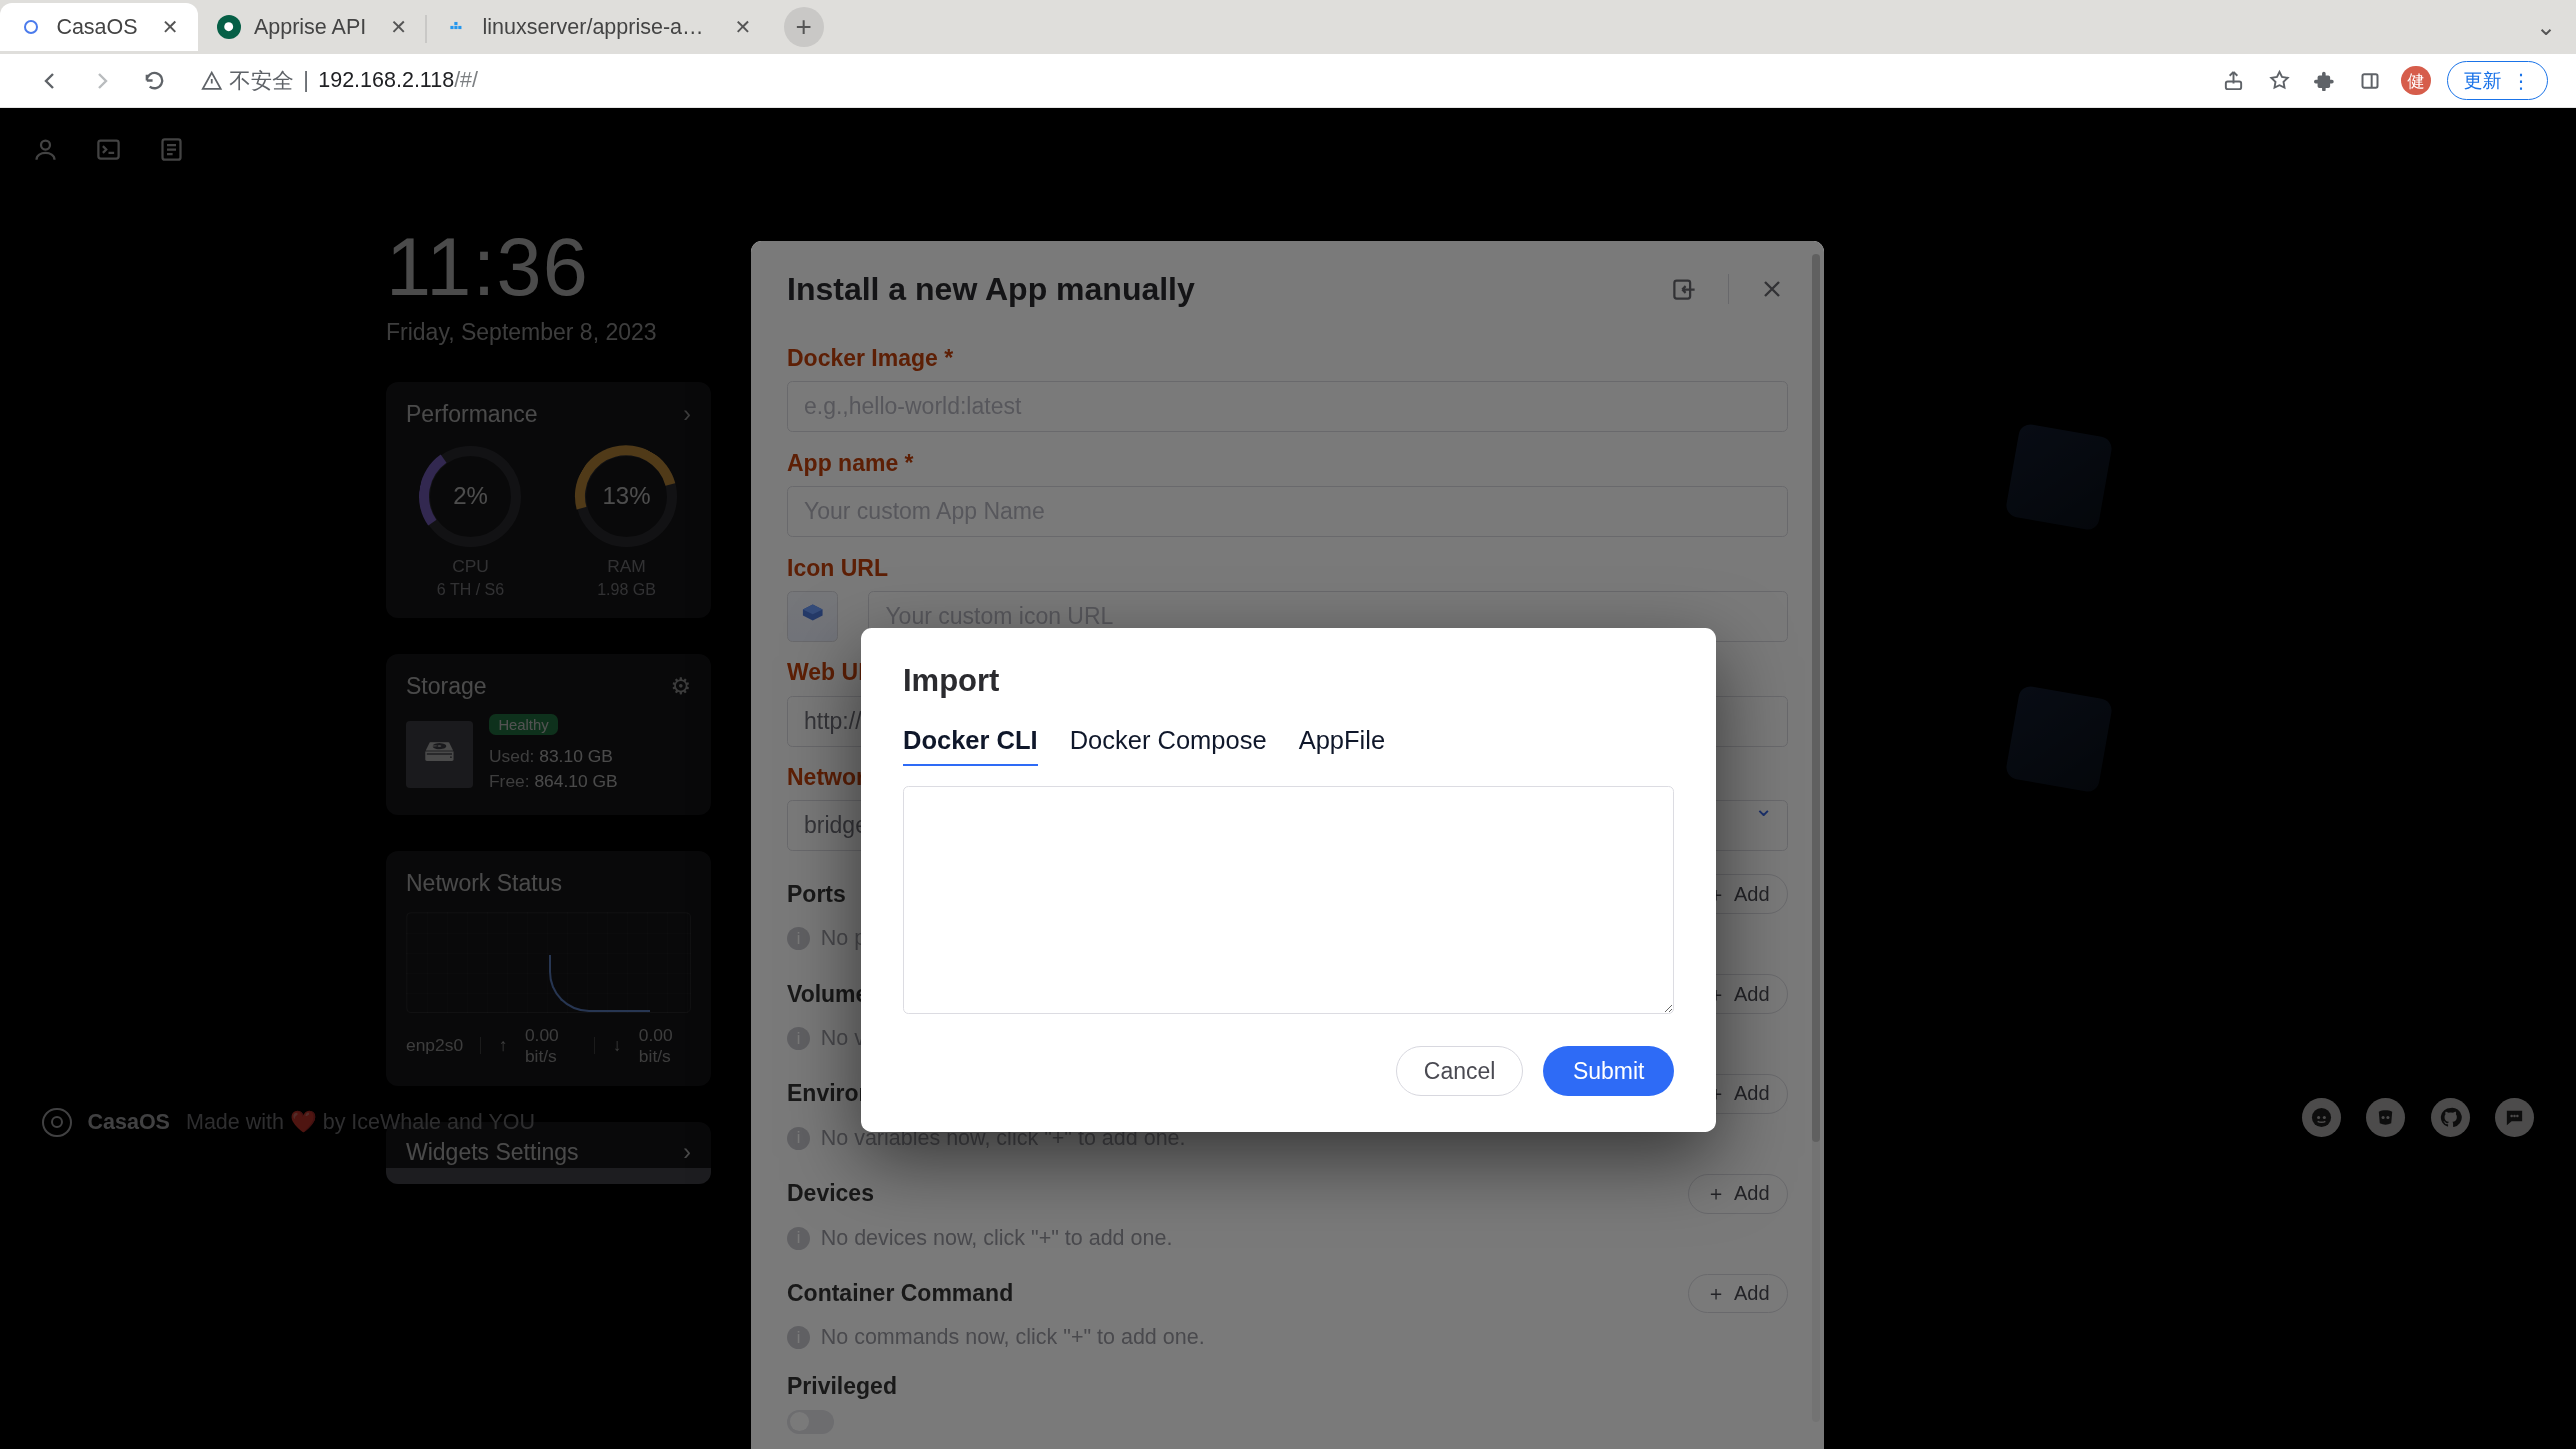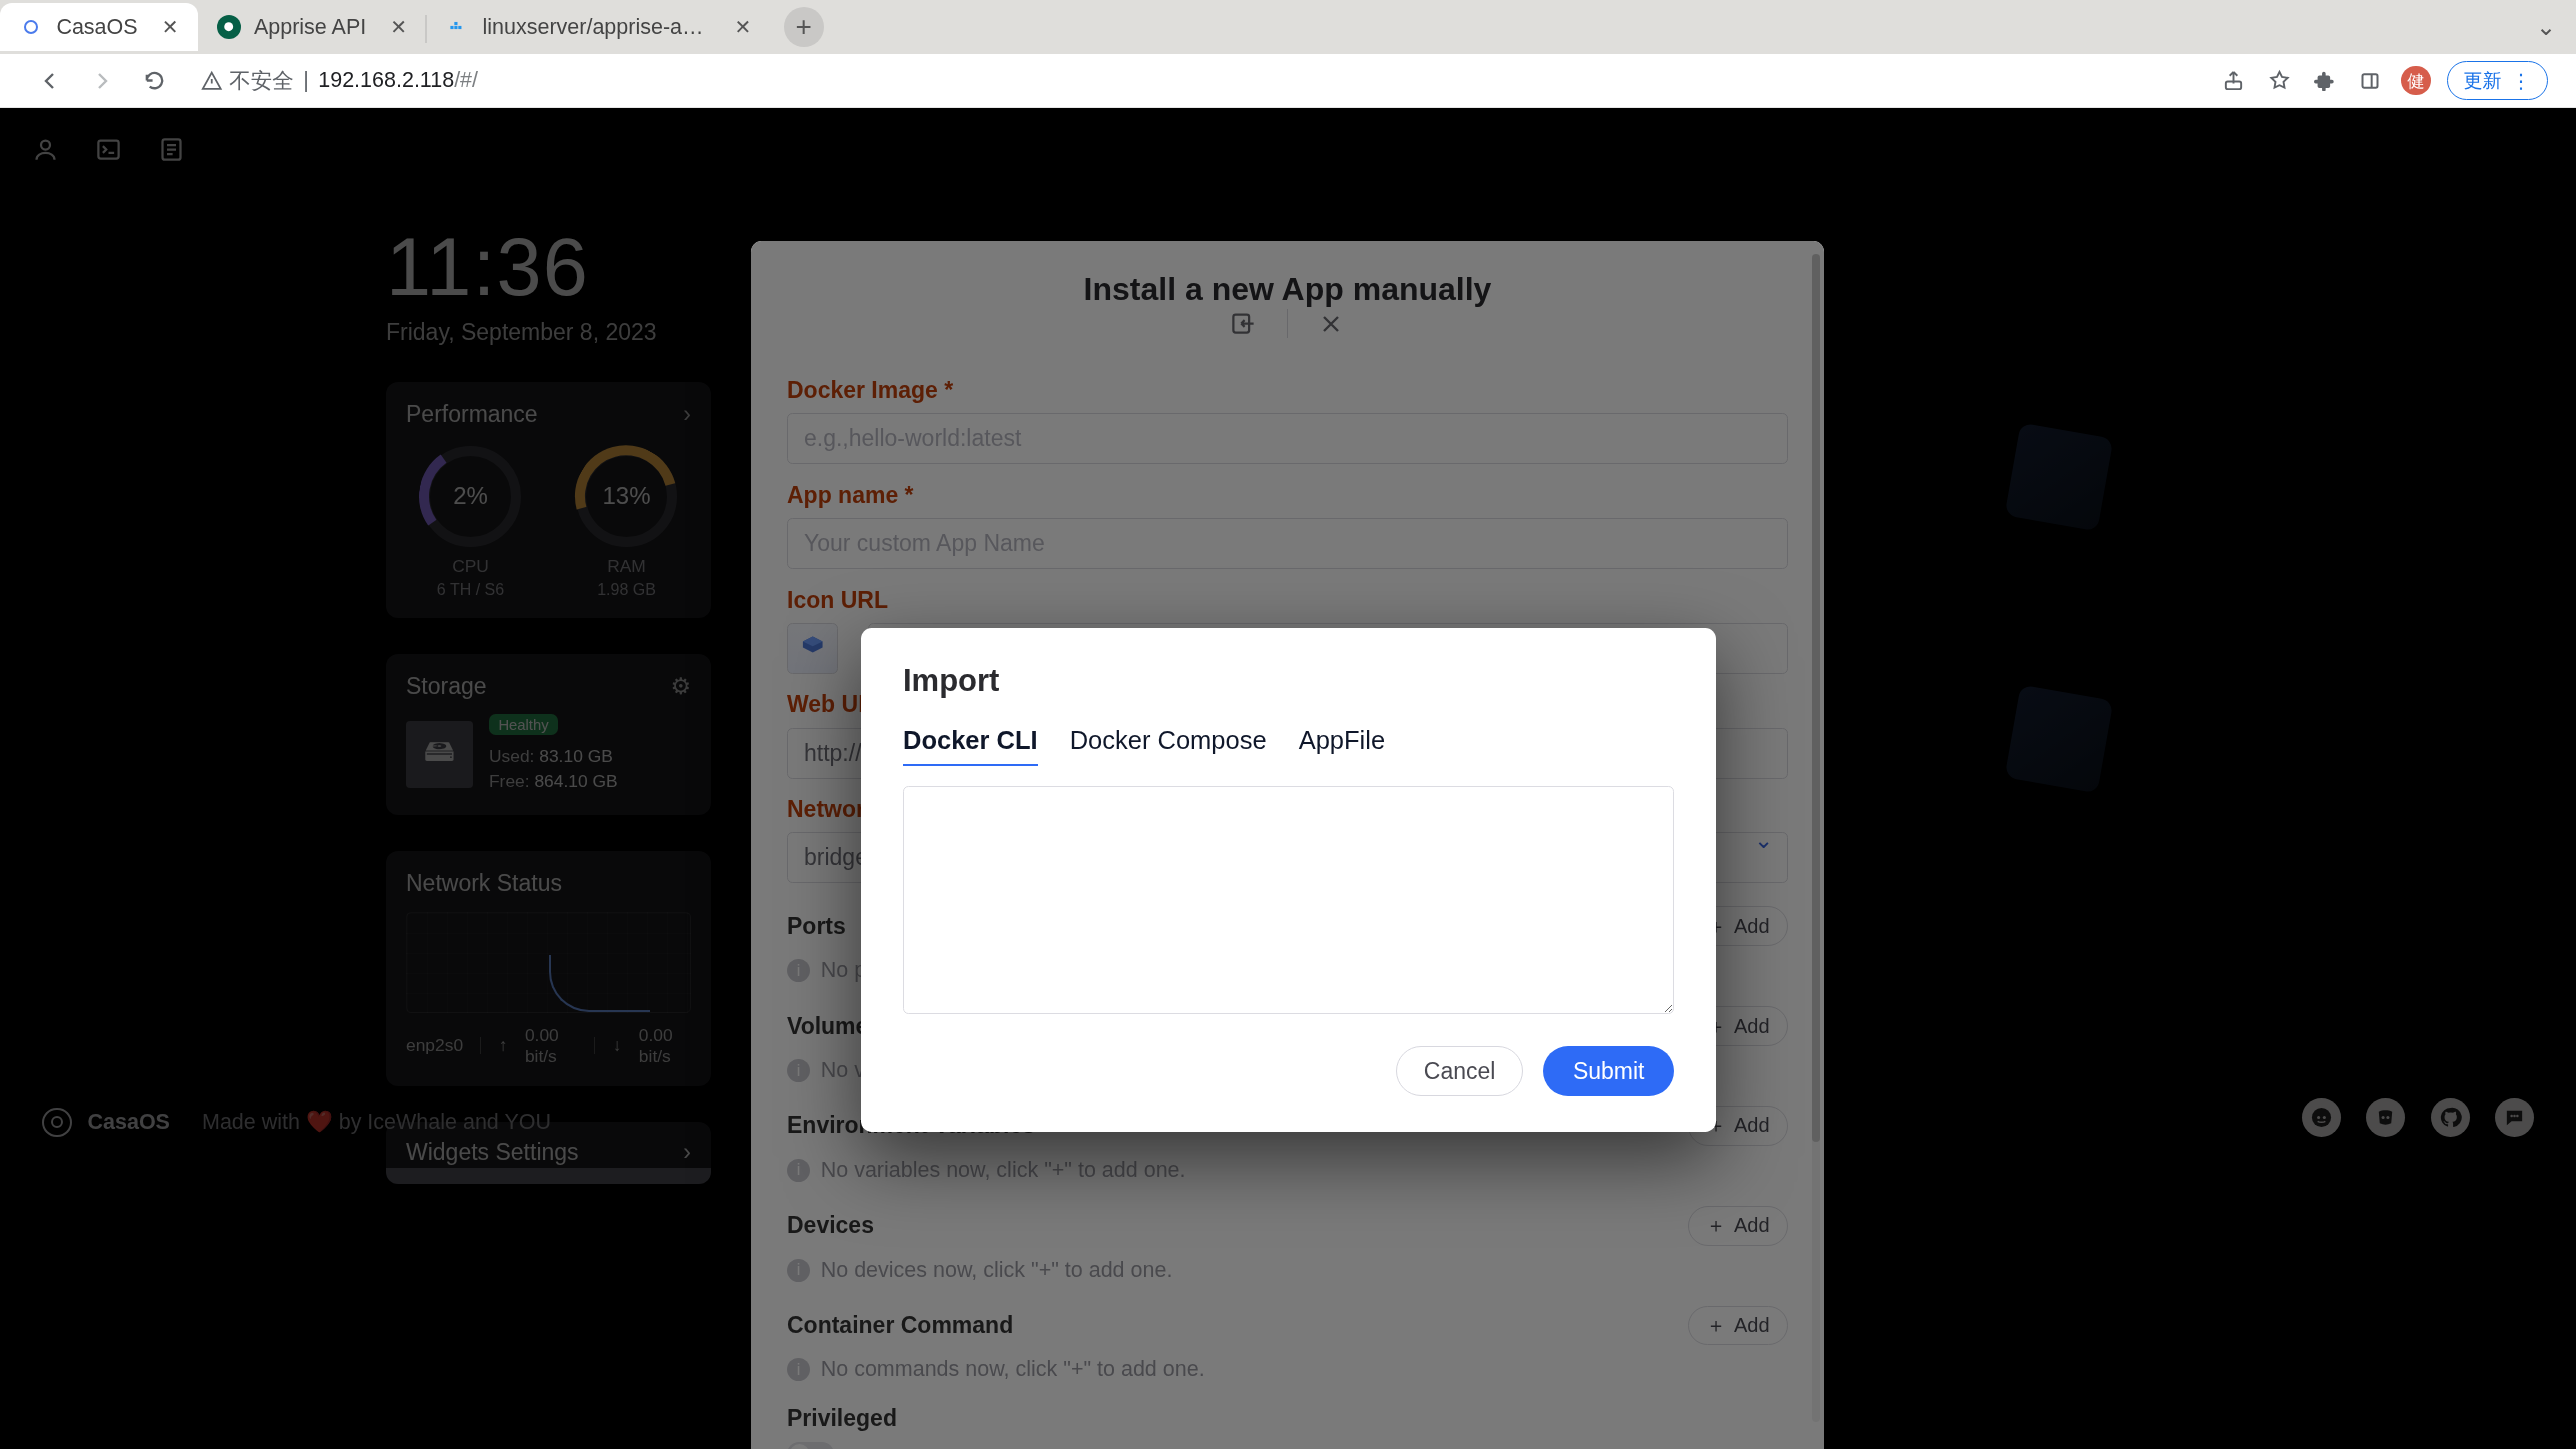--- a/index.html
+++ b/index.html
@@ -84,21 +84,21 @@
   .footer-right .pill { width:39px; height:39px; border-radius:50%; background:#eceaea; display:flex; align-items:center; justify-content:center; font-size:21.5px; color:#2b2b2b; }
 
   
   .overlay { position:absolute; inset:0; background:rgba(0,0,0,.68); }
 
   
   .modal-install { position:absolute; left:751px; top:133px; width:1073px; height:1288px; background:#fff; border-radius:10.7px; box-shadow:0 20px 60px rgba(0,0,0,.45); overflow:hidden; }
   .mi-scroll { position:absolute; right:4px; top:13.4px; bottom:107px; width:8px; background:#f1f1f1; border-radius:5.4px; }
   .mi-scroll::after { content:""; position:absolute; top:0; height:76%; width:100%; background:#c9c9c9; border-radius:5.4px; }
 
-  .mi-head { display:flex; align-items:center; justify-content:space-between; padding:29.5px 36px 6.7px;flex-direction:column; }
+  .mi-head { display:flex; align-items:center; justify-content:space-between; padding:29.5px 36px 6.7px; }
   .mi-title { font-size:32px; font-weight:700; color:#2b2b2f; }
   .mi-actions { display:flex; align-items:center; gap:27px; color:#6a6a70; }
   .mi-actions .icn { width:32px; height:32px; display:flex; align-items:center; justify-content:center; font-size:29.5px; }
   .mi-actions .vsep { width:1.3px; height:29.5px; background:#d9d9df; }
 
   .mi-body { padding:13.4px 36px 81px; color:#3a3a40; }
   .fld { margin-top: 17.4px; }
   .fld > label { display:block; font-size:23px; font-weight:600; color:#c2410c; margin-bottom:9.4px; }
   .input { width:100%; height:51px; border:0.7px solid #dcdce2; border-radius:5.4px; padding:0 16px; font-size:23px; color:#6f6f78; background:#fff; }
   .input::placeholder { color:#b7b7c0; }
@@ -329,21 +329,21 @@
   </div>
 
   <div class="bg-cubes">
     <div class="cube"></div>
     <div class="cube"></div>
   </div>
 
   <div class="footer-left">
     <span class="logo"></span>
     <span style="font-weight:600;">CasaOS</span>
-    <span style="color:#8f8f94;margin-left:16px;">Made with ❤️ by IceWhale and YOU</span>
+    <span style="color:#8f8f94;">Made with ❤️ by IceWhale and YOU</span>
   </div>
   <div class="footer-right">
     <div class="pill">
         <svg width="23" height="23" viewBox="0 0 24 24">
           <circle cx="12" cy="12" r="10" fill="#2b2b2b"></circle>
           <circle cx="9" cy="12" r="1.6" fill="#eceaea"></circle>
           <circle cx="15" cy="12" r="1.6" fill="#eceaea"></circle>
           <path d="M8 16c2 1.4 6 1.4 8 0" stroke="#eceaea" stroke-width="1.6" fill="none"></path>
         </svg>
       </div>

